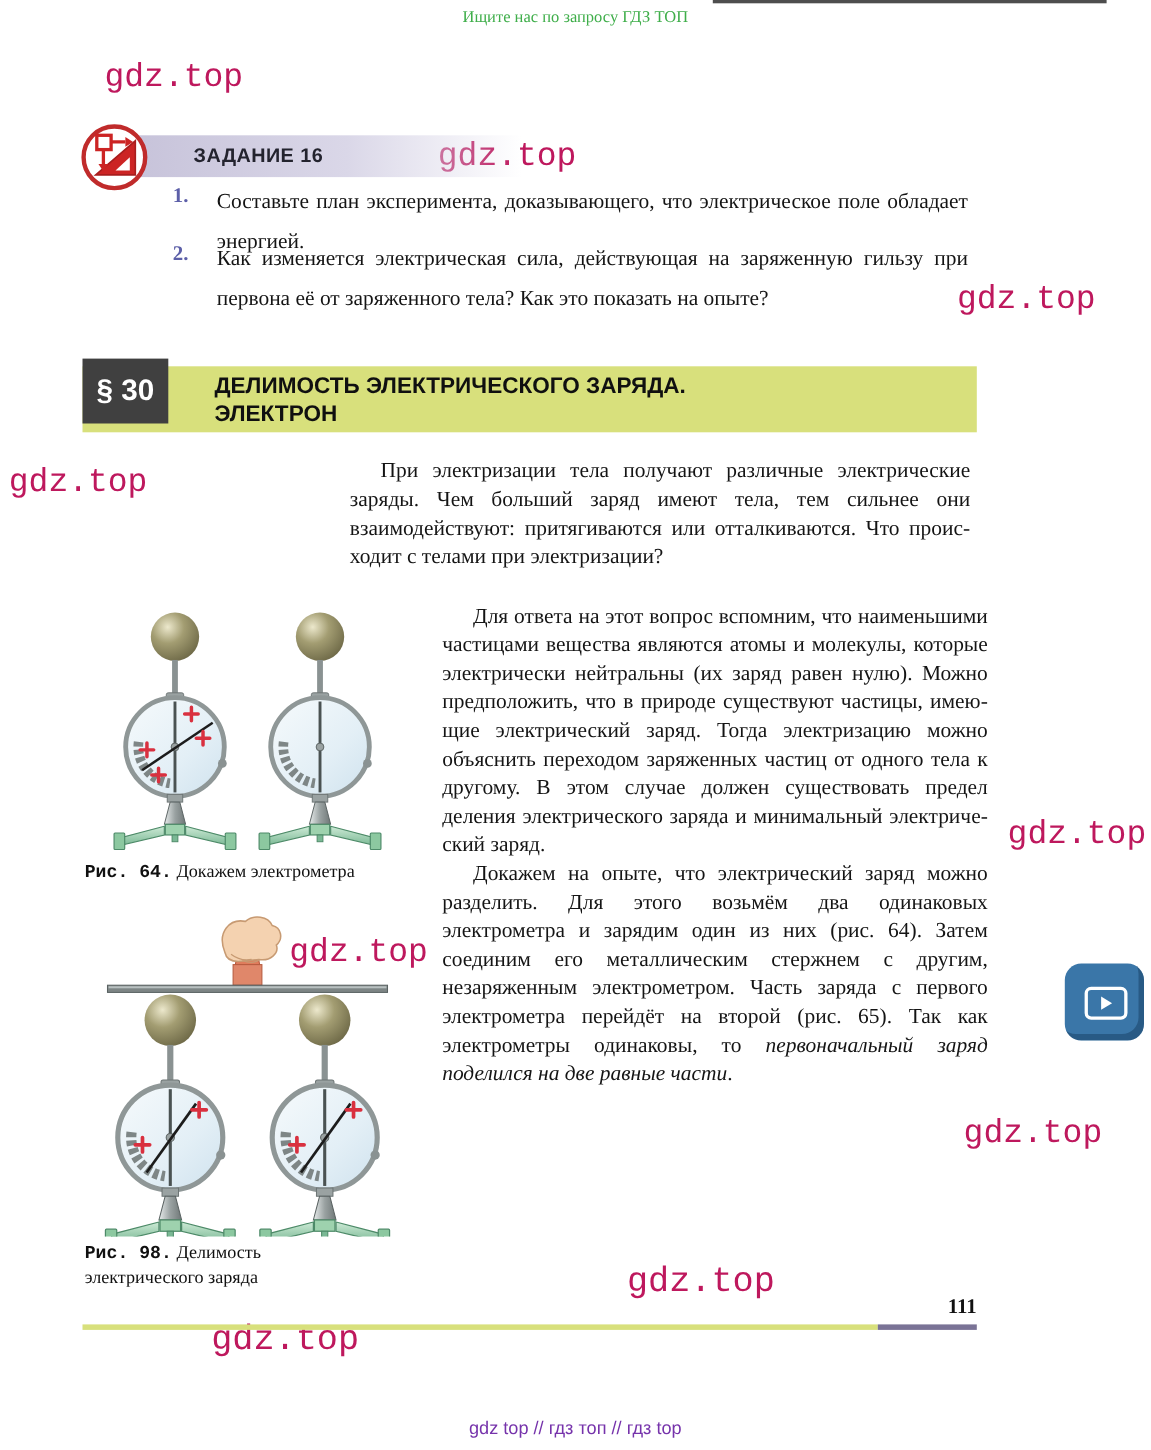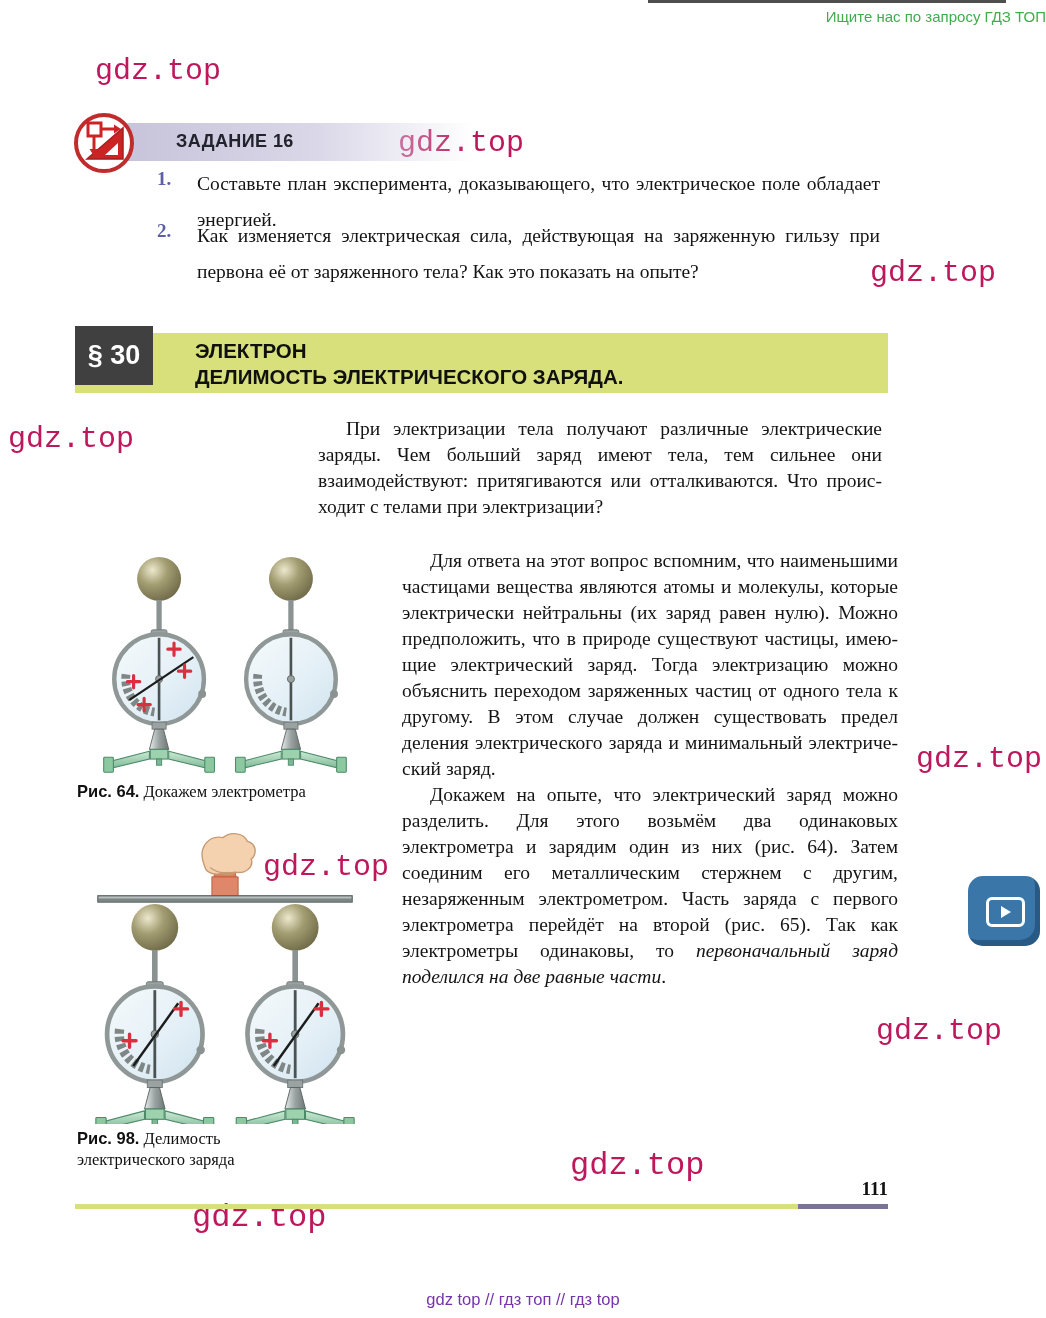--- a/index.html
+++ b/index.html
@@ -1,21 +1,21 @@
 <!DOCTYPE html>
 <html lang="ru"><head>
 <meta charset="utf-8">
 <style>
   html,body{margin:0;padding:0;}
   body{
     width:1046px;height:1318px;position:relative;background:#ffffff;
     font-family:"Liberation Serif", serif;color:#141414;overflow:hidden;
   }
-  .banner{position:absolute;top:8px;left:0;width:100%;text-align:right;
-    font-family:Liberation Sans, sans-serif;font-size:15px;color:#3fae4a;}
+  .banner{position:absolute;top:8px;left:0;width:100%;text-align:center;
+    font-family:Liberation Serif, serif;font-size:15px;color:#3fae4a;}
   .top-artifact{position:absolute;left:648px;top:0;width:358px;height:3px;background:#2f2f2f;opacity:.85;}
 
   
   .wm{position:absolute;font-family:Liberation Mono, monospace;color:#be185d;font-size:30px;line-height:1;white-space:nowrap;}
   .wm1{left:95px;top:56px;}
   .wm2{left:398px;top:128px;}
   .wm3{left:870px;top:258px;}
   .wm4{left:8px;top:424px;}
   .wm5{left:916px;top:744px;}
   .wm6{left:263px;top:852px;}
@@ -46,21 +46,21 @@
   
   .para1{position:absolute;left:318px;top:416px;width:564px;font-size:19.5px;line-height:26px;
     text-align:justify;text-indent:28px;}
   .body-col{position:absolute;left:402px;top:548px;width:496px;}
   .body-col p{margin:0;font-size:19.5px;line-height:26px;text-align:justify;text-indent:28px;}
 
   
   .fig64{position:absolute;left:75px;top:556px;width:300px;height:218px;}
   .fig65{position:absolute;left:75px;top:832px;width:300px;height:292px;}
   .caption{position:absolute;font-size:16.5px;line-height:21px;color:#101010;}
-  .caption .cap-label{font-family:Liberation Sans, sans-serif;font-weight:bold;}
+  .caption .cap-label{font-family:Liberation Mono, monospace;font-weight:bold;}
   .cap64{left:77px;top:781px;width:300px;}
   .cap65{left:77px;top:1128px;width:232px;}
 
   
   .video-btn{position:absolute;left:968px;top:876px;width:72px;height:70px;background:#3a76a8;
     border-radius:15px;box-shadow:inset -5px -6px 0 rgba(10,40,70,.35);cursor:pointer;}
   .play-frame{position:absolute;left:18px;top:21px;width:33px;height:24px;border:3px solid #fff;border-radius:6px;}
   .play-tri{position:absolute;left:12px;top:6px;width:0;height:0;
     border-left:10px solid #fff;border-top:6px solid transparent;border-bottom:6px solid transparent;}
 
@@ -148,22 +148,22 @@
 <div class="task-label">ЗАДАНИЕ 16</div>
 
 <span class="q-num q1n">1.</span>
 <div class="q-text q1t">Составьте план эксперимента, доказывающего, что электрическое поле обладает энергией.</div>
 <span class="q-num q2n">2.</span>
 <div class="q-text q2t">Как изменяется электрическая сила, действующая на заряженную гильзу при первона её от заряженного тела? Как это показать на опыте?</div>
 
 <div class="section-bar"></div>
 <div class="section-box">§ 30</div>
 <div class="section-title">
+  <div>ДЕЛИМОСТЬ ЭЛЕКТРИЧЕСКОГО ЗАРЯДА.</div>
   <div>ЭЛЕКТРОН</div>
-  <div>ДЕЛИМОСТЬ ЭЛЕКТРИЧЕСКОГО ЗАРЯДА.</div>
 </div>
 
 <div class="para1">При электризации тела получают различные электрические заряды. Чем больший заряд имеют тела, тем сильнее они взаимодействуют: притягиваются или отталкиваются. Что проис­ходит с телами при электризации?</div>
 <div class="body-col">
   <p>Для ответа на этот вопрос вспомним, что наименьшими частицами вещества являются атомы и молекулы, которые электрически нейтральны (их заряд ра­вен нулю). Можно предположить, что в природе существуют частицы, имею­щие электрический заряд. Тогда элек­тризацию можно объяснить переходом заряженных частиц от одного тела к другому. В этом случае должен суще­ствовать предел деления электрическо­го заряда и минимальный электриче­ский заряд.</p>
   <p><span>Докажем на опыте, что электриче­ский заряд можно разделить. Для этого возьмём два одинаковых электрометра и зарядим один из них (рис. 64). Затем соединим его металлическим стержнем с другим, незаряженным электроме­тром. Часть заряда с первого электроме­тра перейдёт на второй (рис. 65). Так как электрометры одинаковы, то </span><i>первона­чальный заряд поделился на две равные части</i><span>.</span></p>
 </div>
 
 <svg class="fig64" viewBox="0 0 300 248">
   <g>

